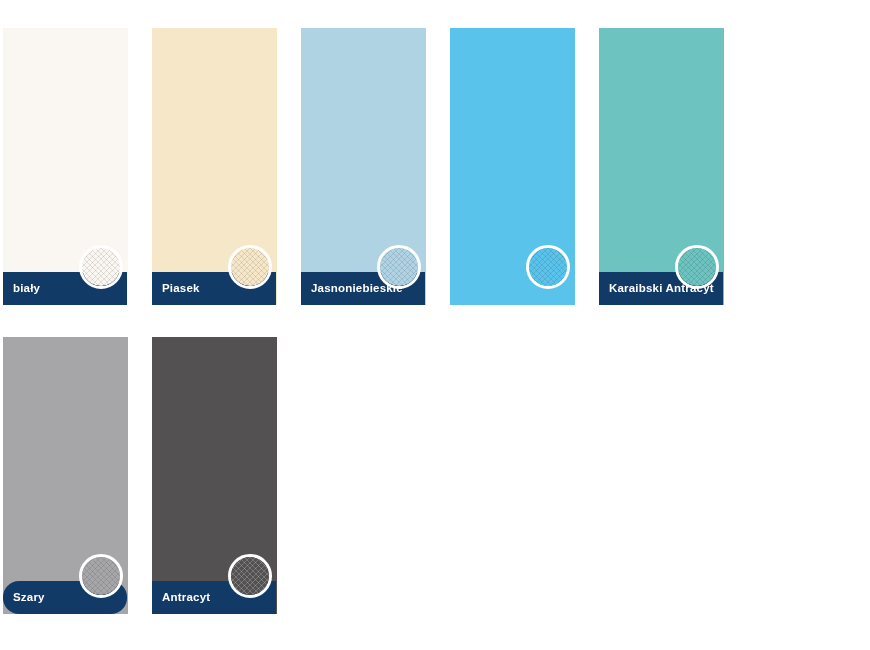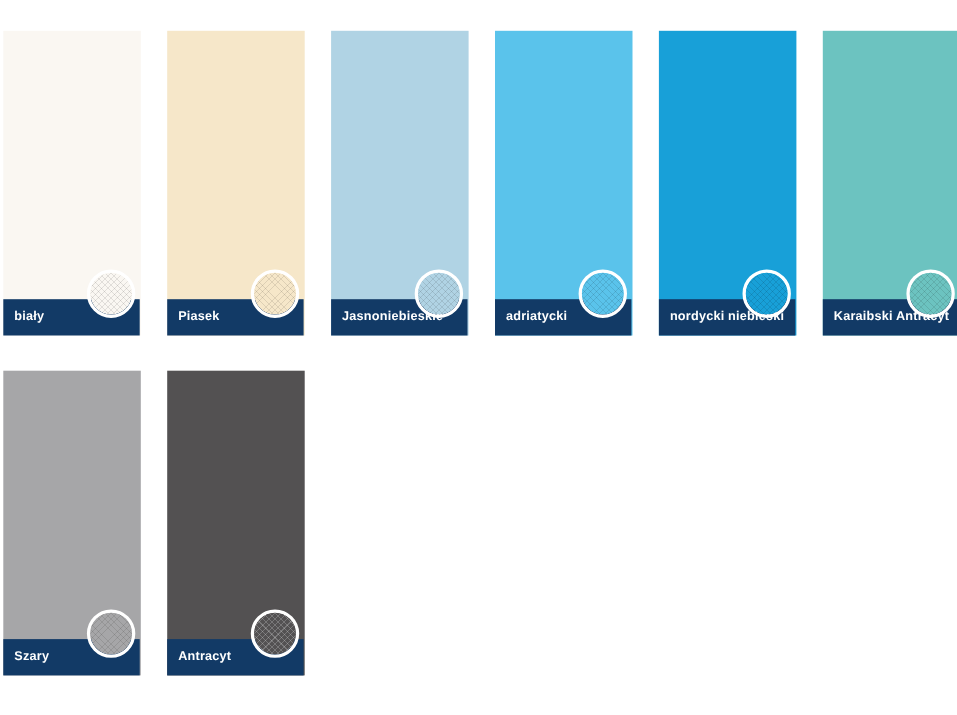--- a/index.html
+++ b/index.html
@@ -151,53 +151,40 @@
         <div class="swatch-label-bar" style="background: rgb(18, 58, 102);">
           <span class="swatch-label-text" style="color: rgb(255, 255, 255); text-align: right;">Jasnoniebieskie</span>
         </div>
         <div class="swatch-texture">
           <div class="swatch-texture-inner" style="background: rgb(176, 211, 228);"></div>
           <div class="swatch-texture-pattern"></div>
         </div>
       </div>
       <div class="swatch-card">
         <div class="swatch-color" style="background: rgb(90, 195, 235);"></div>
-        <div class="swatch-label-bar" style="background: rgb(18, 58, 102);">
-          <span class="swatch-label-text" style="color: rgb(255, 255, 255);">adriatycki</span>
-        </div>
         <div class="swatch-texture">
           <div class="swatch-texture-inner" style="background: rgb(90, 195, 235);"></div>
-          <div class="swatch-texture-pattern"></div>
-        </div>
-      </div>
-      <div class="swatch-card">
-        <div class="swatch-color" style="background: rgb(24, 160, 216);"></div>
-        <div class="swatch-label-bar" style="background: rgb(18, 58, 102);">
-          <span class="swatch-label-text" style="color: rgb(255, 255, 255);">nordycki niebieski</span>
-        </div>
-        <div class="swatch-texture">
-          <div class="swatch-texture-inner" style="background: rgb(24, 160, 216);"></div>
           <div class="swatch-texture-pattern"></div>
         </div>
       </div>
       <div class="swatch-card">
         <div class="swatch-color" style="background: rgb(108, 195, 192);"></div>
         <div class="swatch-label-bar" style="background: rgb(18, 58, 102);">
           <span class="swatch-label-text" style="color: rgb(255, 255, 255);">Karaibski Antracyt</span>
         </div>
         <div class="swatch-texture">
           <div class="swatch-texture-inner" style="background: rgb(108, 195, 192);"></div>
           <div class="swatch-texture-pattern"></div>
         </div>
       </div>
     </div>
     <div class="swatch-row">
       <div class="swatch-card">
         <div class="swatch-color" style="background: rgb(166, 166, 168);"></div>
-        <div class="swatch-label-bar" style="background: rgb(18, 58, 102);">
+        <div class="swatch-label-bar" style="background: rgb(18, 58, 102); border-radius: 16px;">
           <span class="swatch-label-text" style="color: rgb(255, 255, 255);">Szary</span>
         </div>
         <div class="swatch-texture">
           <div class="swatch-texture-inner" style="background: rgb(166, 166, 168);"></div>
           <div class="swatch-texture-pattern"></div>
         </div>
       </div>
       <div class="swatch-card">
         <div class="swatch-color" style="background: rgb(83, 81, 82);"></div>
         <div class="swatch-label-bar" style="background: rgb(18, 58, 102);">

